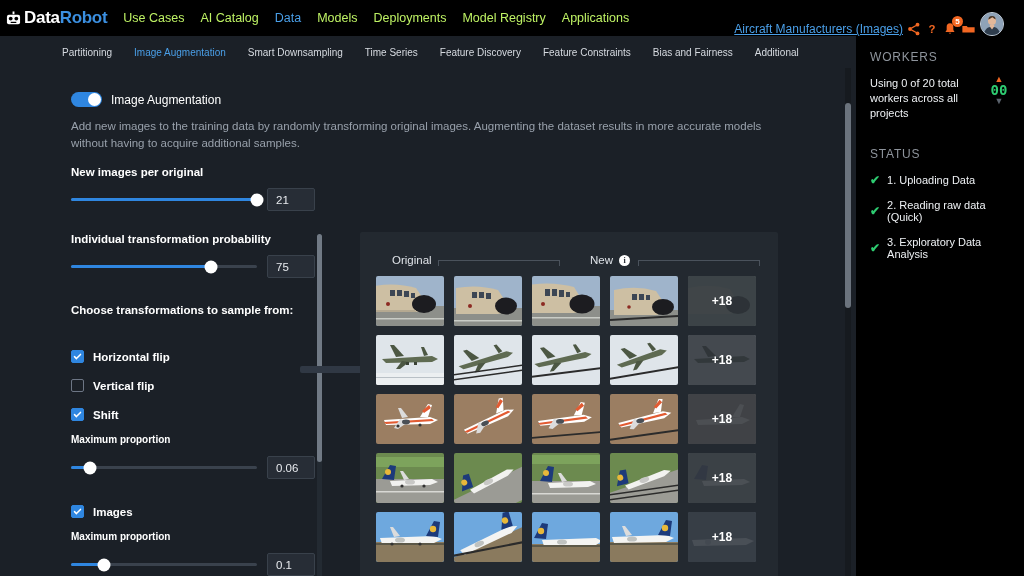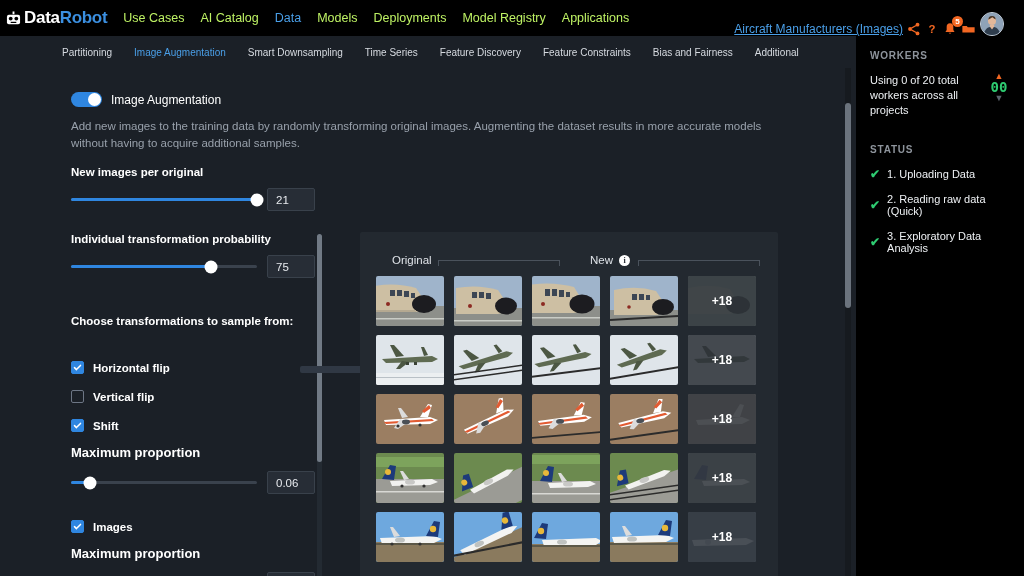--- a/index.html
+++ b/index.html
@@ -99,21 +99,21 @@
   }
   .section-title { font-size: 11.5px; font-weight: bold; color: #fff; }
   .cb-row { display: flex; align-items: center; gap: 9px; }
   .checkbox {
     width: 13px; height: 13px; border-radius: 2px; flex: none; cursor: pointer;
     border: 1px solid #6d7685; background: transparent;
     display: flex; align-items: center; justify-content: center;
   }
   .checkbox.checked { background: #2f86e0; border-color: #2f86e0; }
   .cb-label { font-size: 11.5px; font-weight: bold; color: #fff; }
-  .sub-label { font-size: 13px; font-weight: bold; color: #fff; }
+  .sub-label { font-size: 10px; font-weight: bold; color: #fff; }
 
   
   .settings-scroll {
     position: absolute; left: 317px; top: 166px; width: 5px; height: 385px;
     background: #232a32; border-radius: 3px;
   }
   .settings-scroll .thumbv {
     position: absolute; left: 0; top: 0; width: 5px; height: 228px;
     background: #717a85; border-radius: 3px; cursor: pointer;
   }
@@ -172,21 +172,21 @@
     position: absolute; left: 0; top: 35px; width: 6px; height: 205px;
     background: #6b737d; border-radius: 3px; cursor: pointer;
   }
 
   
   .sidebar {
     position: absolute; left: 856px; top: 36px; width: 168px; height: 540px;
     background: #000; padding: 14px 14px 0 14px;
   }
   .side-head {
-    font-size: 10px; font-weight: bold; color: #8e949c; letter-spacing: 0.8px;
+    font-size: 12px; font-weight: normal; color: #8e949c; letter-spacing: 0.8px;
   }
   .workers-row {
     display: flex; align-items: flex-start; justify-content: flex-start;
     margin-top: 12px; gap: 6px;
   }
   .workers-text { font-size: 11px; color: #eef1f4; line-height: 15px; }
   .stepper { display: flex; flex-direction: column; align-items: center; width: 22px; flex: none; }
   .chev { font-size: 9px; line-height: 7px; cursor: pointer; }
   .chev.up { color: #f26722; }
   .chev.down { color: #5b636d; }
@@ -309,21 +309,21 @@
         <div class="field-label">Individual transformation probability</div>
         <div class="slider-row">
           <span class="track">
             <span class="fill" style="width:75%"></span>
             <span class="thumb" style="left:75%"></span>
           </span>
           <span class="numbox">75</span>
         </div>
       </div>
 
-      <div class="section-title" style="margin-top:37px">Choose transformations to sample from:</div>
+      <div class="section-title" style="margin-top:26px">Choose transformations to sample from:</div>
 
       <div class="cb-row" style="margin-top:34px">
         <span class="checkbox checked">
           <svg width="9" height="9" viewBox="0 0 12 12">
               <path d="M2 6.2 L4.6 8.8 L10 3.2" stroke="#fff" stroke-width="2" fill="none" stroke-linecap="round" stroke-linejoin="round"></path>
             </svg>
         </span>
         <span class="cb-label">Horizontal flip</span>
       </div>
 

